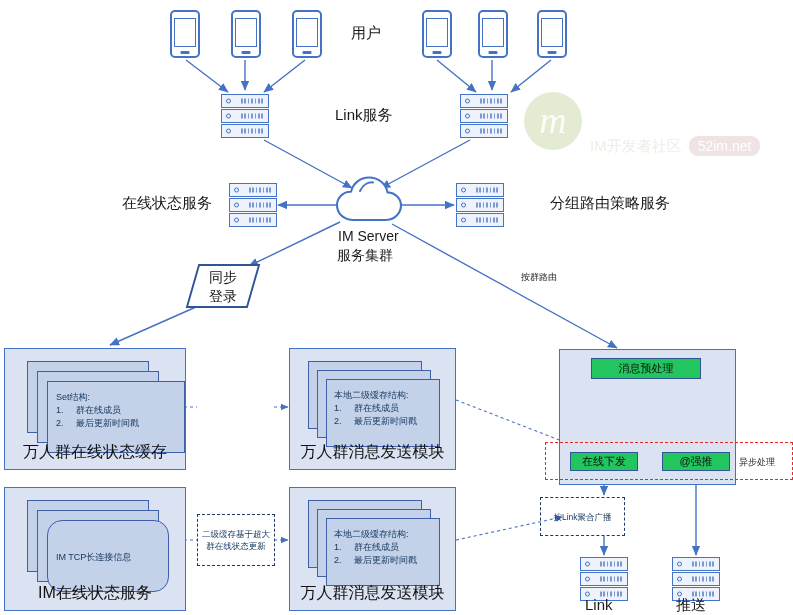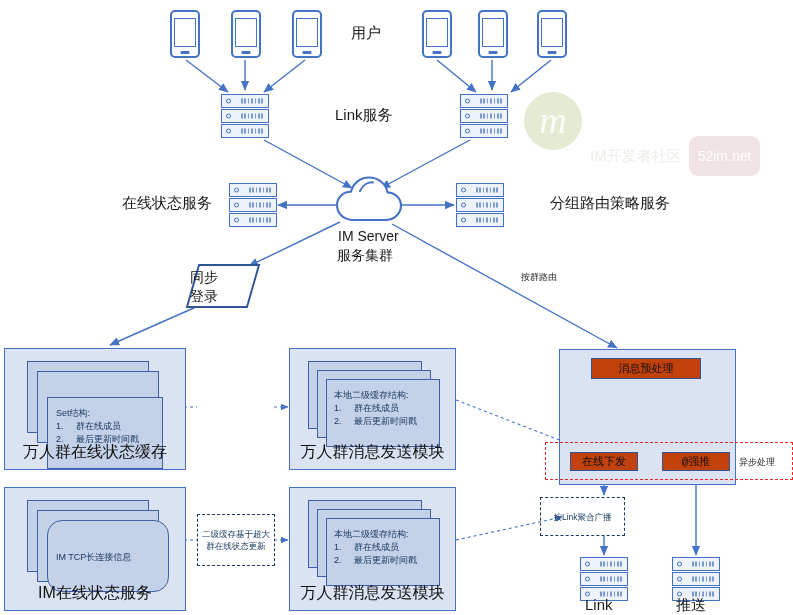--- a/index.html
+++ b/index.html
@@ -75,23 +75,23 @@
   }
   .cardtext{
     position:absolute;font-size:9px;color:#14365c;line-height:13px;
   }
   .cardtext .ln{white-space:nowrap;}
   .cardtext .num{display:inline-block;width:20px;}
 
   
   .procbox{
     position:absolute;box-sizing:border-box;
-    background:#c2410c;border:1.3px solid #2f5597;
+    background:#22c55e;border:1.3px solid #2f5597;
     font-size:11px;color:#111;
-    display:flex;align-items:center;justify-content:center;font-family:Liberation Mono, monospace;
+    display:flex;align-items:center;justify-content:center;
   }
 
   
   .dashnote{
     position:absolute;box-sizing:border-box;
     border:1.2px dashed #1f3864;background:transparent;
     display:flex;align-items:center;justify-content:center;
     text-align:center;font-size:8.5px;color:#14365c;line-height:12px;
   }
 
@@ -101,21 +101,21 @@
     border:1.5px dashed #e8262a;background:transparent;
   }
 
   
   .parallel{
     position:absolute;box-sizing:border-box;
     border:2px solid #2f5597;background:#fff;
     transform:skewX(-16deg);
   }
   .parallel-text{
-    position:absolute;text-align:left;font-size:14px;color:#111;line-height:19px;
+    position:absolute;text-align:center;font-size:14px;color:#111;line-height:19px;
   }
 
   
   #watermark{position:absolute;left:524px;top:88px;width:266px;height:74px;opacity:1;}
   .wm-m{
     position:absolute;left:0;top:4px;width:58px;height:58px;border-radius:50%;
     background:#e3ecd3;
   }
   .wm-m span{
     position:absolute;left:0;right:0;top:50%;transform:translateY(-52%);
@@ -127,21 +127,21 @@
     color:#eeeeea;font-weight:bold;line-height:44px;white-space:nowrap;
   }
   .wm-net{
     display:inline-block;background:#e8e8e2;color:#ffffff;padding:0 3px;
   }
   .wm-sub{
     position:absolute;left:66px;top:48px;font-size:15px;color:#eceee7;white-space:nowrap;
   }
   .wm-badge{
     display:inline-block;background:#efe3e3;color:#fff;border-radius:9px;
-    padding:12px 9px;font-size:14px;margin-left:7px;
+    padding:2px 9px;font-size:14px;margin-left:7px;
   }
 </style>
 </head>
 <body>
 
 <div id="canvas">
 
   <svg id="wires" viewBox="0 0 793 615" xmlns="http://www.w3.org/2000/svg">
     <defs>
       <marker id="ah" markerWidth="8" markerHeight="8" refX="6.5" refY="3" orient="auto">
@@ -312,21 +312,21 @@
   <div class="parallel-text" style="left:190px;top:268px;width:66px;">
     <div>同步</div>
     <div>登录</div>
   </div>
 
   <div class="lbl lbl-sm" style="left:521px;top:271px;">按群路由</div>
 
   <div class="panel" style="left:4px;top:348px;width:182px;height:122px;">
     <div class="stackcard" style="left:22px;top:12px;width:122px;height:72px;"></div>
     <div class="stackcard" style="left:32px;top:22px;width:122px;height:72px;"></div>
-    <div class="stackcard" style="left:42px;top:48px;width:116px;height:72px;">
+    <div class="stackcard" style="left:42px;top:32px;width:138px;height:72px;">
       <div class="cardtext" style="left:8px;top:9px;">
         <div class="ln">Set结构:</div>
         <div class="ln"><span class="num">1.</span><span>群在线成员</span></div>
         <div class="ln"><span class="num">2.</span><span>最后更新时间戳</span></div>
       </div>
     </div>
     <div class="panel-title">万人群在线状态缓存</div>
   </div>
 
   <div class="panel" style="left:289px;top:348px;width:167px;height:122px;">

